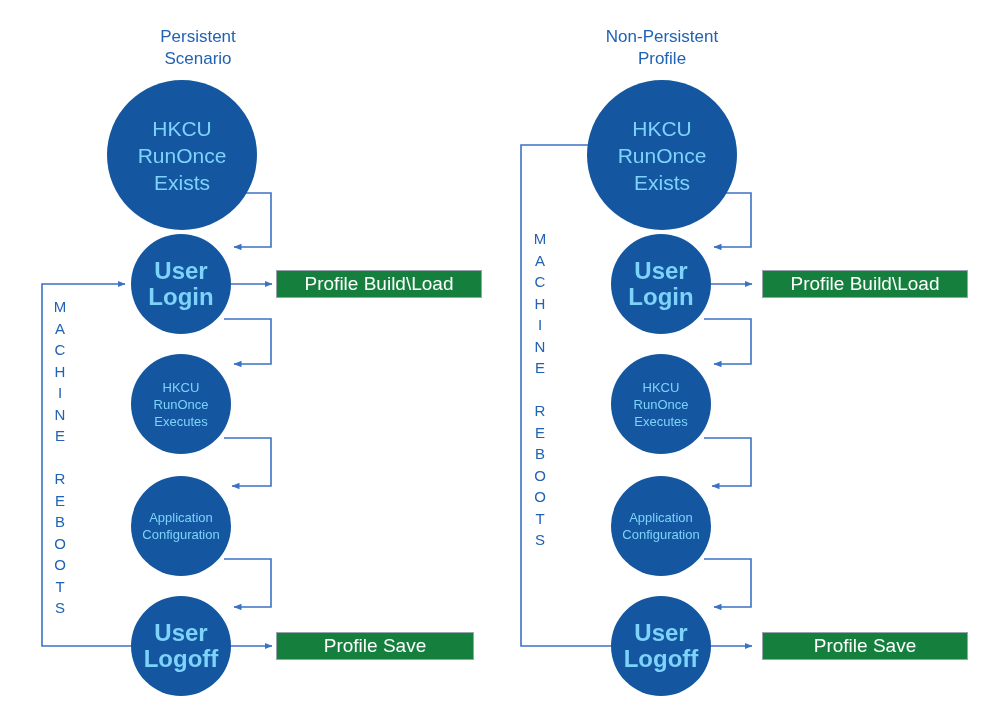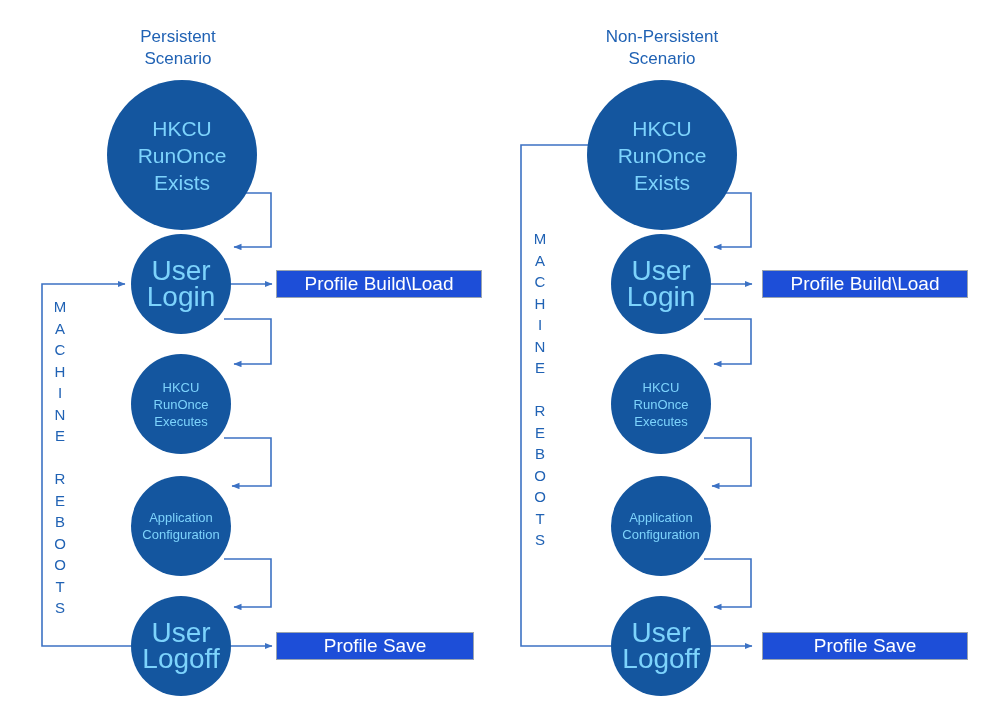--- a/index.html
+++ b/index.html
@@ -31,26 +31,26 @@
     color:#7dd3fc;
     display:flex;
     align-items:center;
     justify-content:center;
     text-align:center;
     white-space:pre-line;
     font-family:"Liberation Sans", sans-serif;
     box-sizing:border-box;
   }
   .node-circle.big{font-size:21px;line-height:27px;}
-  .node-circle.mid{font-size:28px;line-height:26px;}
+  .node-circle.mid{font-size:24px;line-height:26px;font-weight:bold;}
   .node-circle.sml{font-size:13px;line-height:17px;}
 
   .node-rect{
     position:absolute;
-    background:#1d4ed8;
+    background:#15803d;
     border:1px solid #9aa4b0;
     color:#ffffff;
     display:flex;
     align-items:center;
     justify-content:center;
     text-align:right;
     font-size:19px;
     font-family:"Liberation Sans", sans-serif;
     box-sizing:border-box;
   }
@@ -103,21 +103,21 @@
       <path d="M704,319 L751,319 L751,364 L714,364" marker-end="url(#arrow)"></path>
 
       <path d="M704,438 L751,438 L751,486 L712,486" marker-end="url(#arrow)"></path>
 
       <path d="M704,559 L751,559 L751,607 L714,607" marker-end="url(#arrow)"></path>
 
       <path d="M711,646 L752,646" marker-end="url(#arrow)"></path>
     </g>
   </svg>
 
-  <div class="scenario-title" style="left:98px;top:26px;width:160px;">Persistent
+  <div class="scenario-title" style="left:118px;top:26px;width:160px;">Persistent
 Scenario</div>
 
   <div class="vlabel" style="left:44px;top:296px;width:32px;">M
 A
 C
 H
 I
 N
 E
 
@@ -144,21 +144,21 @@
 Configuration</div>
 
   <div class="node-circle mid" style="left:131px;top:596px;width:100px;height:100px;">User
 Logoff</div>
 
   <div class="node-rect" style="left:276px;top:270px;width:206px;height:28px;">Profile Build\Load</div>
 
   <div class="node-rect" style="left:276px;top:632px;width:198px;height:28px;">Profile Save</div>
 
   <div class="scenario-title" style="left:567px;top:26px;width:190px;">Non-Persistent
-Scenario</div>
+Profile</div>
 
   <div class="vlabel" style="left:524px;top:228px;width:32px;">M
 A
 C
 H
 I
 N
 E
 
 R

